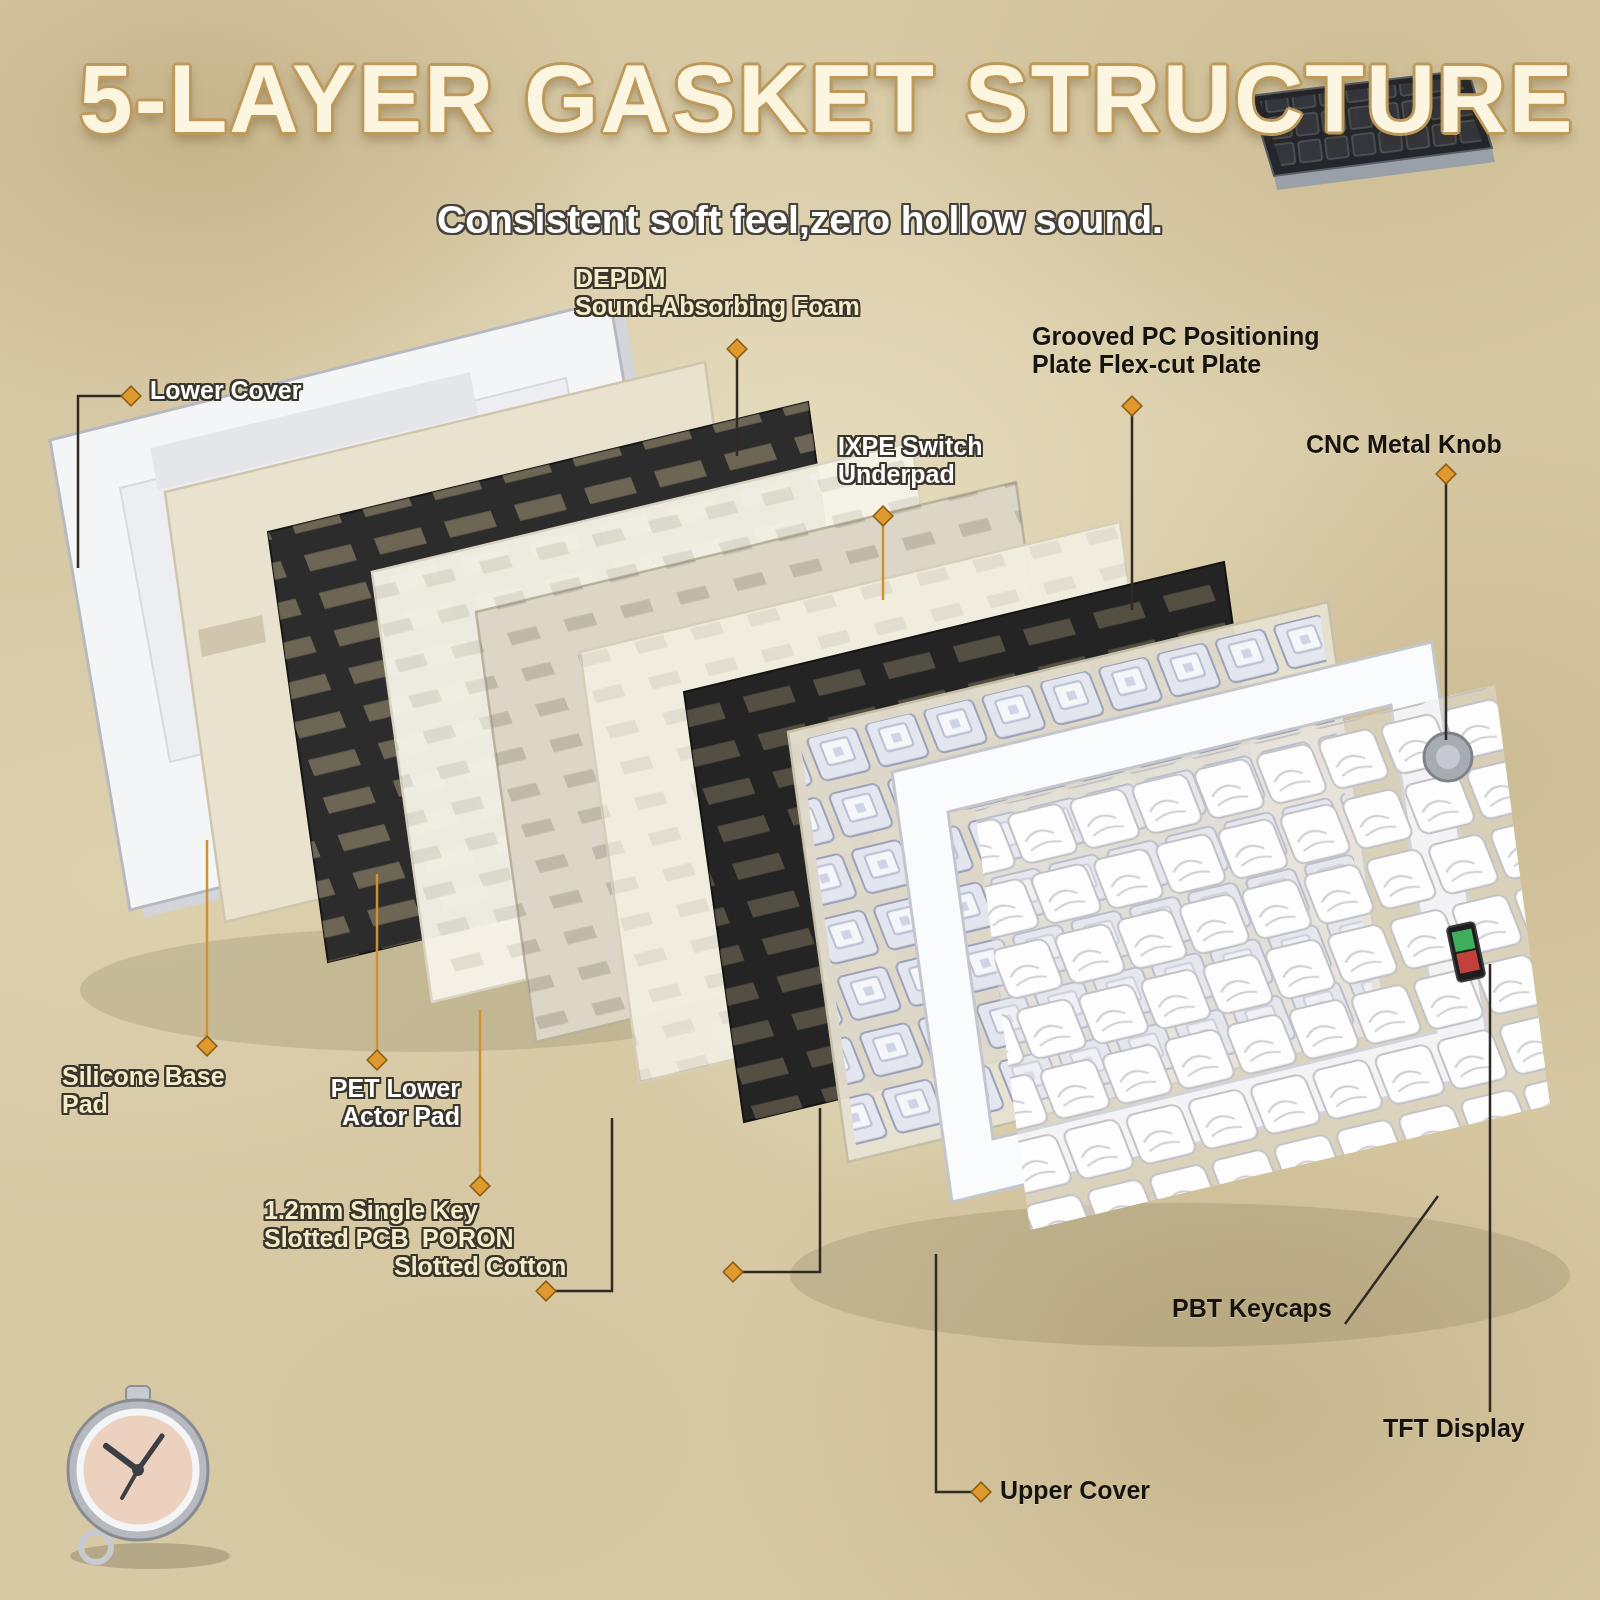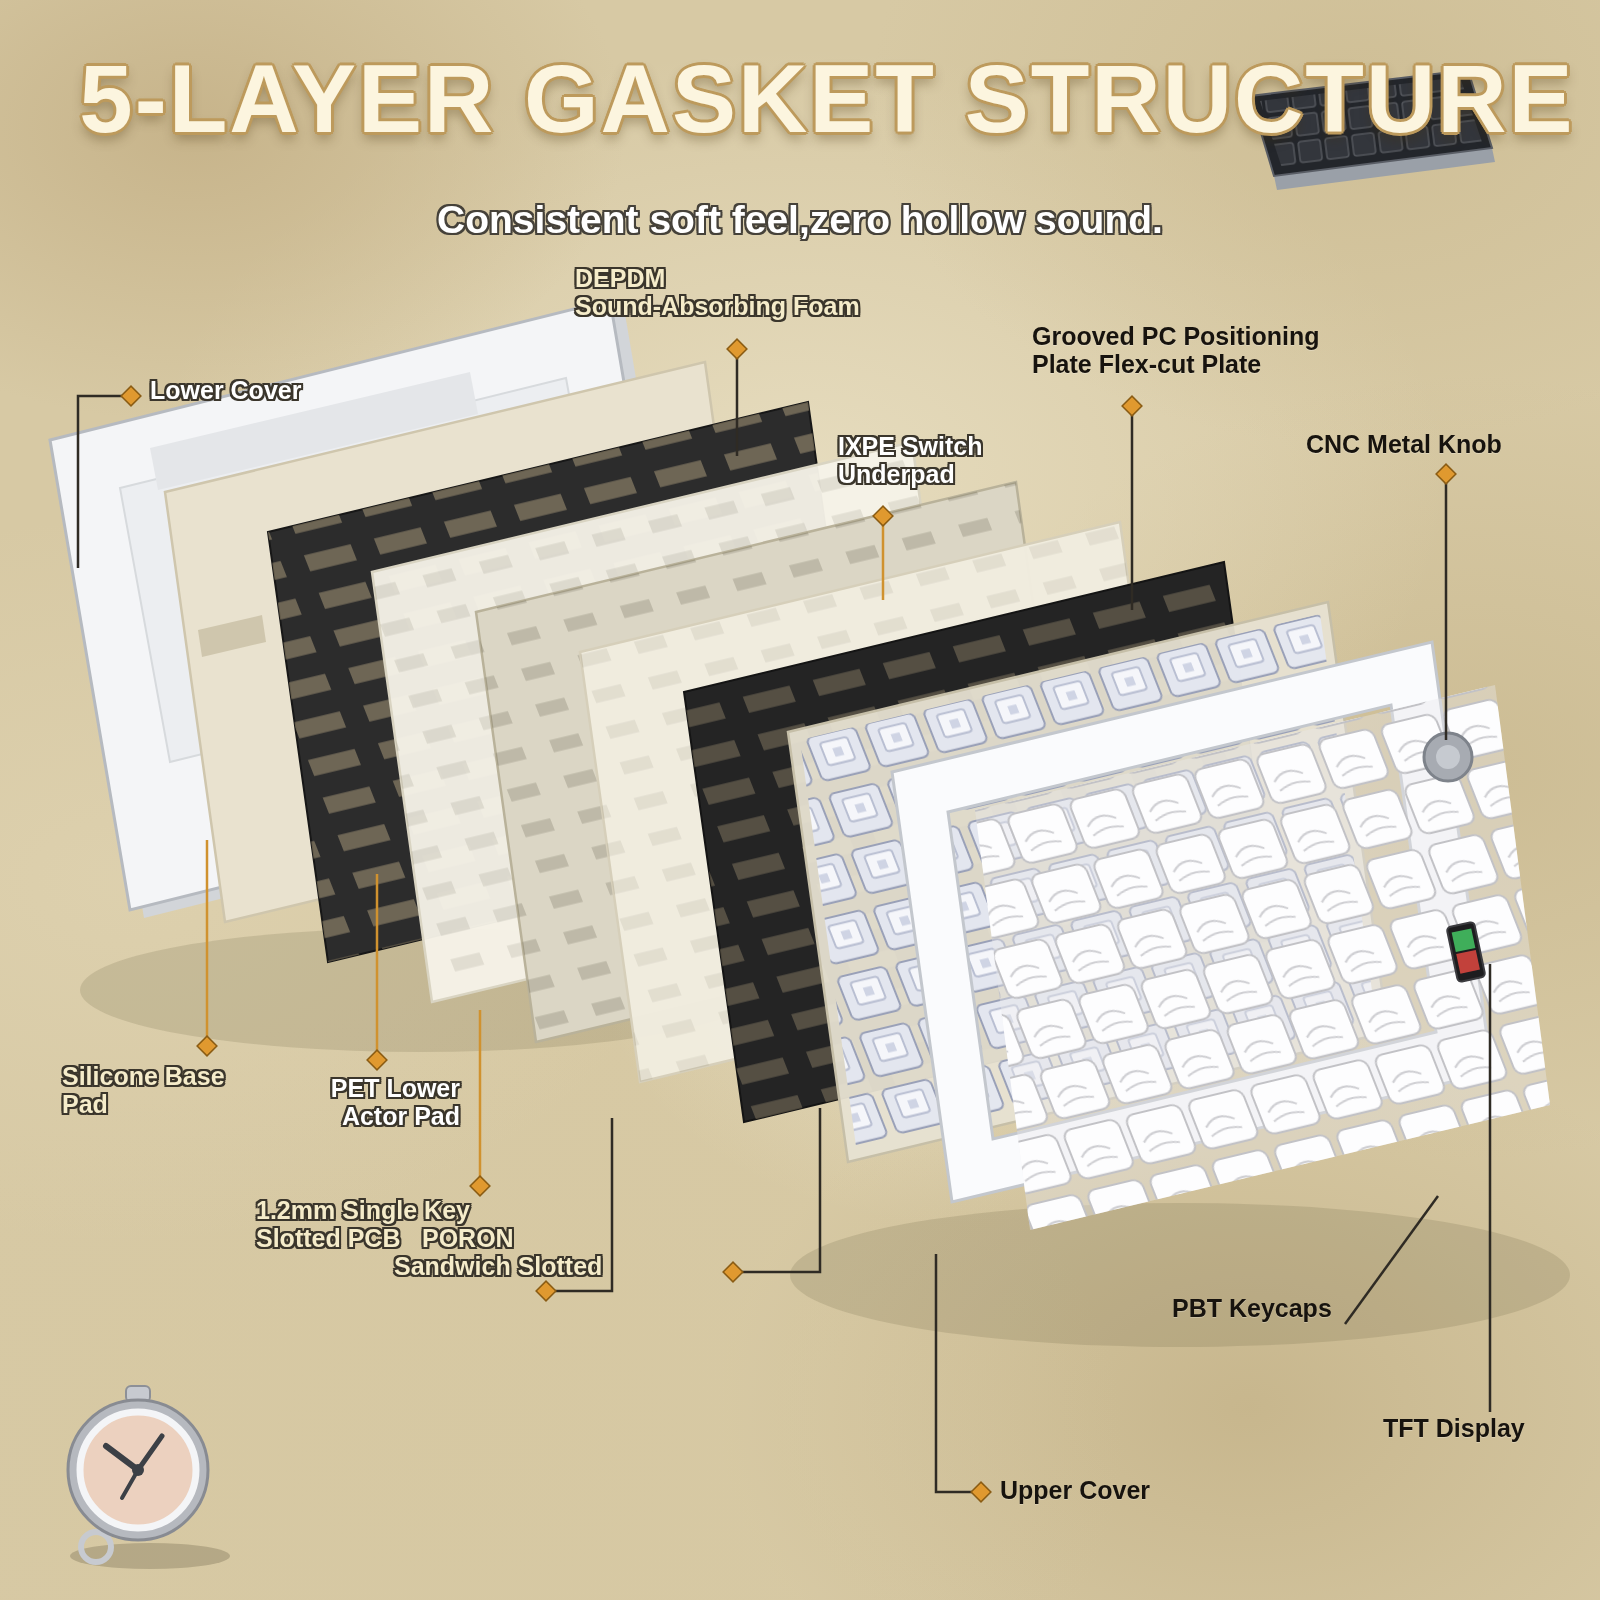--- a/index.html
+++ b/index.html
@@ -225,28 +225,28 @@
   <div class="callout cream" style="left:62px;top:1062px">
     <span class="ln">Silicone Base</span>
     <span class="ln">Pad</span>
   </div>
 
   <div class="callout light alignr" style="left:298px;top:1074px;width:162px">
     <span class="ln">PET Lower</span>
     <span class="ln">Actor Pad</span>
   </div>
 
-  <div class="callout cream" style="left:256px;top:1196px">
+  <div class="callout cream" style="left:264px;top:1196px">
     <span class="ln">1.2mm Single Key</span>
     <span class="ln">Slotted PCB</span>
   </div>
 
   <div class="callout cream" style="left:394px;top:1224px">
     <span class="ln" style="padding-left:28px">PORON</span>
-    <span class="ln">Sandwich Slotted</span>
+    <span class="ln">Slotted Cotton</span>
   </div>
 
 
   <div class="callout dark" style="left:1000px;top:1476px">
     <span class="ln">Upper Cover</span>
   </div>
 
   <div class="callout dark" style="left:1172px;top:1294px">
     <span class="ln">PBT Keycaps</span>
   </div>

